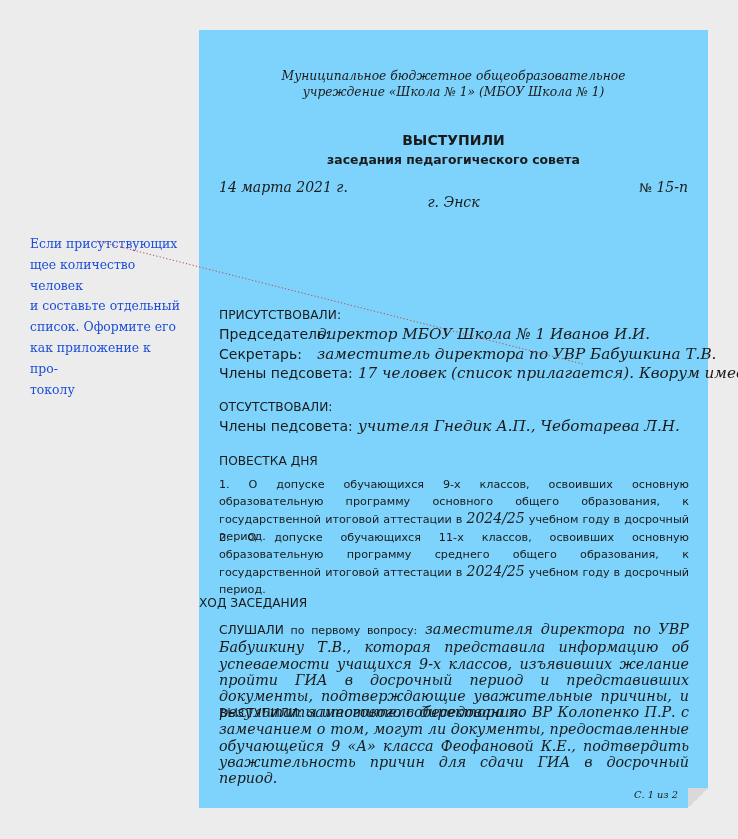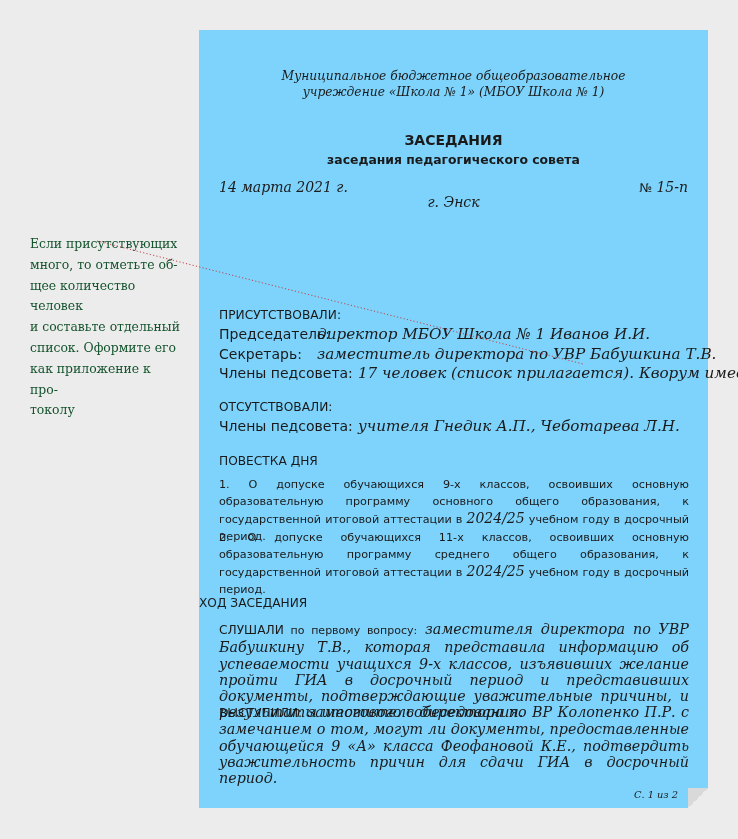--- a/index.html
+++ b/index.html
@@ -12,21 +12,21 @@
       color: #1a1a1a;
     }
     .side-note {
       position: absolute; left: 30px; top: 232px; width: 150px;
       font-family: "DejaVu Serif", serif;
     }
     .side-note .title {
       color: #b0282e; font-size: 12px; letter-spacing: 1.2px; line-height: 18px;
     }
     .side-note .body {
-      font-size: 12.4px; line-height: 20.8px; color: #14532d; margin-top: 2px;
+      font-size: 12.4px; line-height: 20.8px; color: #1d4ed8; margin-top: 2px;
     }
     .connector {
       position: absolute; left: 0; top: 0; width: 738px; height: 839px; pointer-events: none;
     }
     .page {
       position: absolute; left: 199px; top: 30px; width: 509px; height: 778px;
       background: #7dd3fc;
     }
     .fold {
       position: absolute; right: 0; bottom: 0; width: 20px; height: 20px;
@@ -74,36 +74,35 @@
     .footer {
       position: absolute; right: 30px; top: 759px; font-size: 9.8px;
     }
   </style>
 </head>
 <body>
 
 <div class="side-note">
   <div class="body">
     <div>Если присутствующих</div>
-    <div>много, то отметьте об-</div>
     <div>щее количество человек</div>
     <div>и составьте отдельный</div>
     <div>список. Оформите его</div>
     <div>как приложение к про-</div>
     <div>токолу</div>
   </div>
 </div>
 
 <div class="page">
   <div class="org serif-i">
     <div>Муниципальное бюджетное общеобразовательное</div>
     <div>учреждение «Школа № 1» (МБОУ Школа № 1)</div>
   </div>
 
-  <div class="h-title">ЗАСЕДАНИЯ</div>
+  <div class="h-title">ВЫСТУПИЛИ</div>
   <div class="h-sub">заседания педагогического совета</div>
 
   <div class="date serif-i">14 марта 2021 г.</div>
   <div class="num serif-i"><span class="no">№</span> <span>15-п</span></div>
   <div class="city serif-i">г. Энск</div>
 
   <div class="section-head" style="top:278px">ПРИСУТСТВОВАЛИ:</div>
   <div class="row" style="top:294px">
     <span class="lbl" style="width:98px">Председатель:</span><span class="val serif-i">директор МБОУ Школа № 1 Иванов И.И.</span>
   </div>

